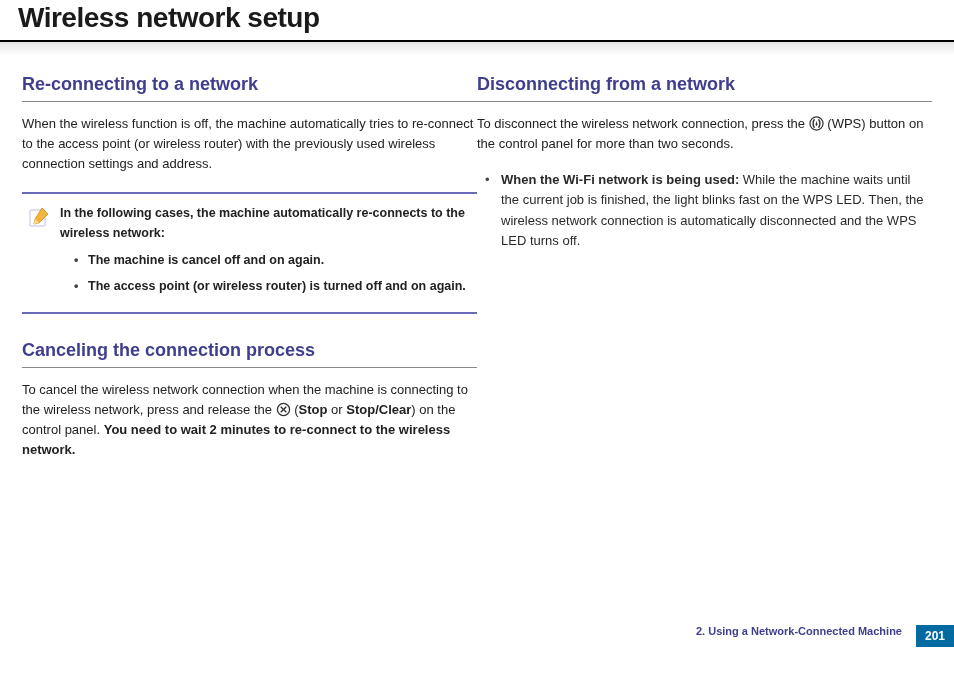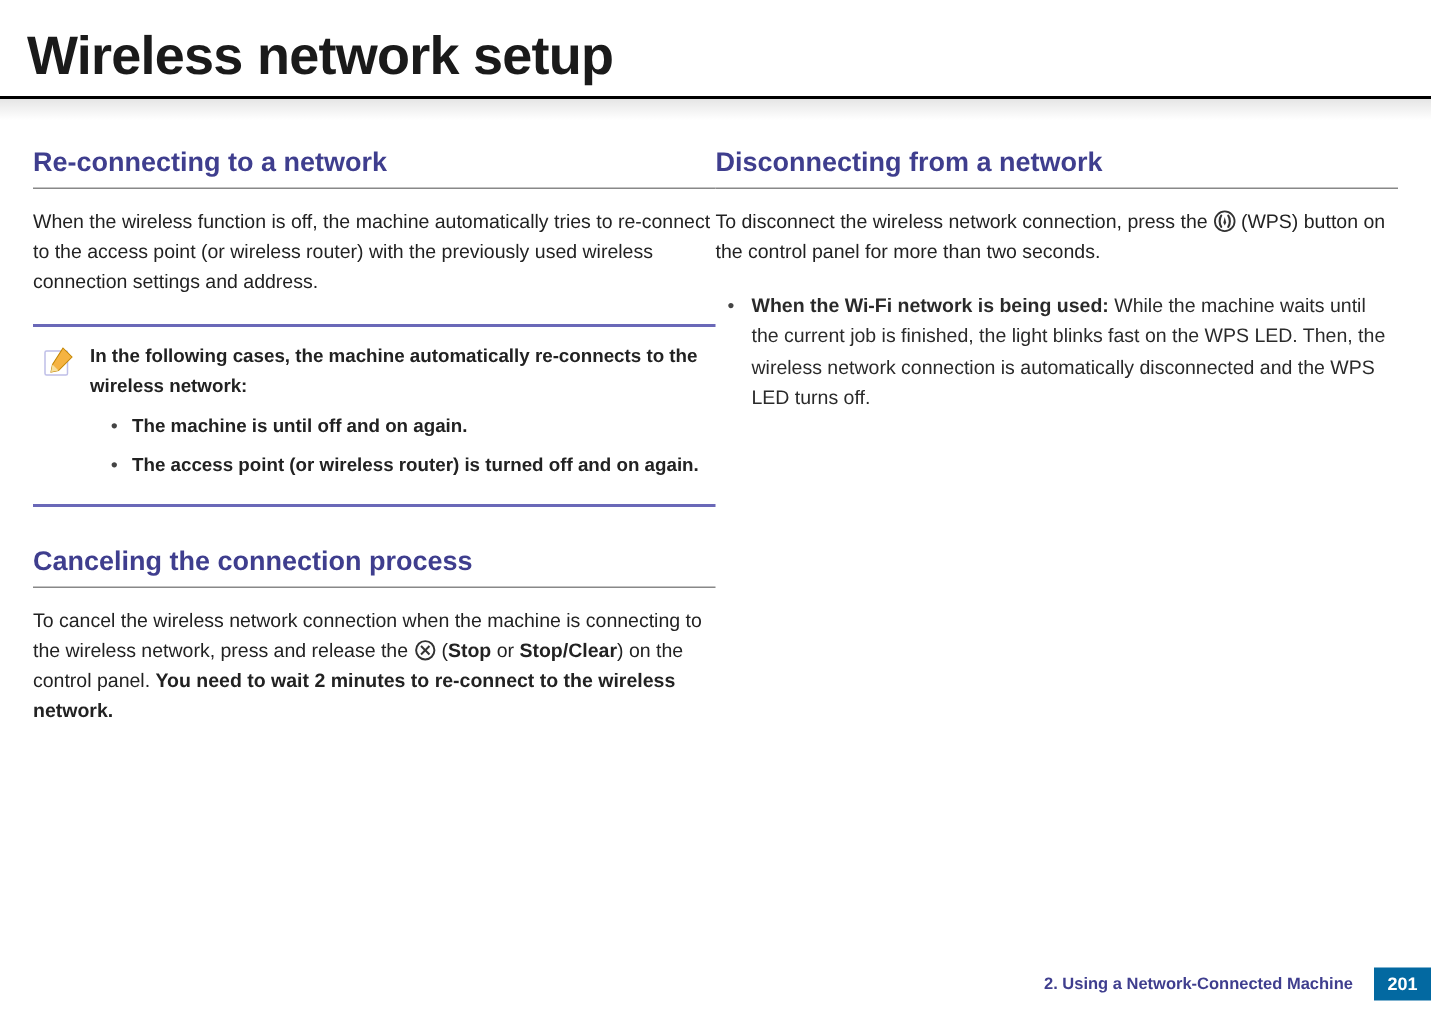--- a/index.html
+++ b/index.html
@@ -5,23 +5,23 @@
     * { margin: 0; padding: 0; box-sizing: border-box; }
     body {
       font-family: "Segoe UI", Arial, sans-serif;
       width: 954px;
       height: 675px;
       background: #ffffff;
       color: #2a2a2a;
       position: relative;
     }
     .page-title {
-      font-size: 36px;
+      font-size: 28px;
       font-weight: 700;
-      padding: 16px 0 6px 18px;
+      padding: 2px 0 6px 18px;
       border-bottom: 2px solid #000;
       color: #1a1a1a;
       letter-spacing: -0.5px;
     }
     .title-shadow {
       height: 14px;
       background: linear-gradient(to bottom, rgba(0,0,0,0.10), rgba(0,0,0,0));
       margin: 0;
     }
     .columns {
@@ -97,24 +97,23 @@
       line-height: 1.55;
     }
     .bullet-list li::before {
       content: "•";
       position: absolute;
       left: 4px;
       color: #444;
     }
     .footer {
       position: absolute;
-      bottom: 8px;
+      bottom: 28px;
       right: 0;
       display: flex;
-      align-items: center;
       gap: 8px;
       font-size: 11px;
     }
     .footer-chapter {
       color: #3f3e8e;
       font-weight: 700;
       padding-right: 6px;
     }
     .footer-page {
       background: #0369a1;
@@ -140,21 +139,21 @@
       <span class="note-icon">
         <svg viewBox="0 0 22 22" width="22" height="22">
           <rect x="2" y="4" width="15" height="16" rx="1" fill="#fff" stroke="#bfbfe8" stroke-width="1"></rect>
           <path d="M14 2 L20 8 L11 17 L6 18 L7 13 Z" fill="#f5b342" stroke="#c28500" stroke-width="0.7"></path>
           <path d="M6 18 L7 13 L11 17 Z" fill="#f7e0a0"></path>
         </svg>
       </span>
       <div class="note-content">
         <p>In the following cases, the machine automatically re-connects to the wireless network:</p>
         <ul class="sub-list">
-          <li>The machine is until off and on again.</li>
+          <li>The machine is cancel off and on again.</li>
           <li>The access point (or wireless router) is turned off and on again.</li>
         </ul>
       </div>
     </div>
 
     <h2 class="section-heading">Canceling the connection process</h2>
     <p class="body-text">
       <span>To cancel the wireless network connection when the machine is connecting to the wireless network, press and release the </span>
       <span class="inline-icon">
         <svg viewBox="0 0 16 16" width="15" height="15">

